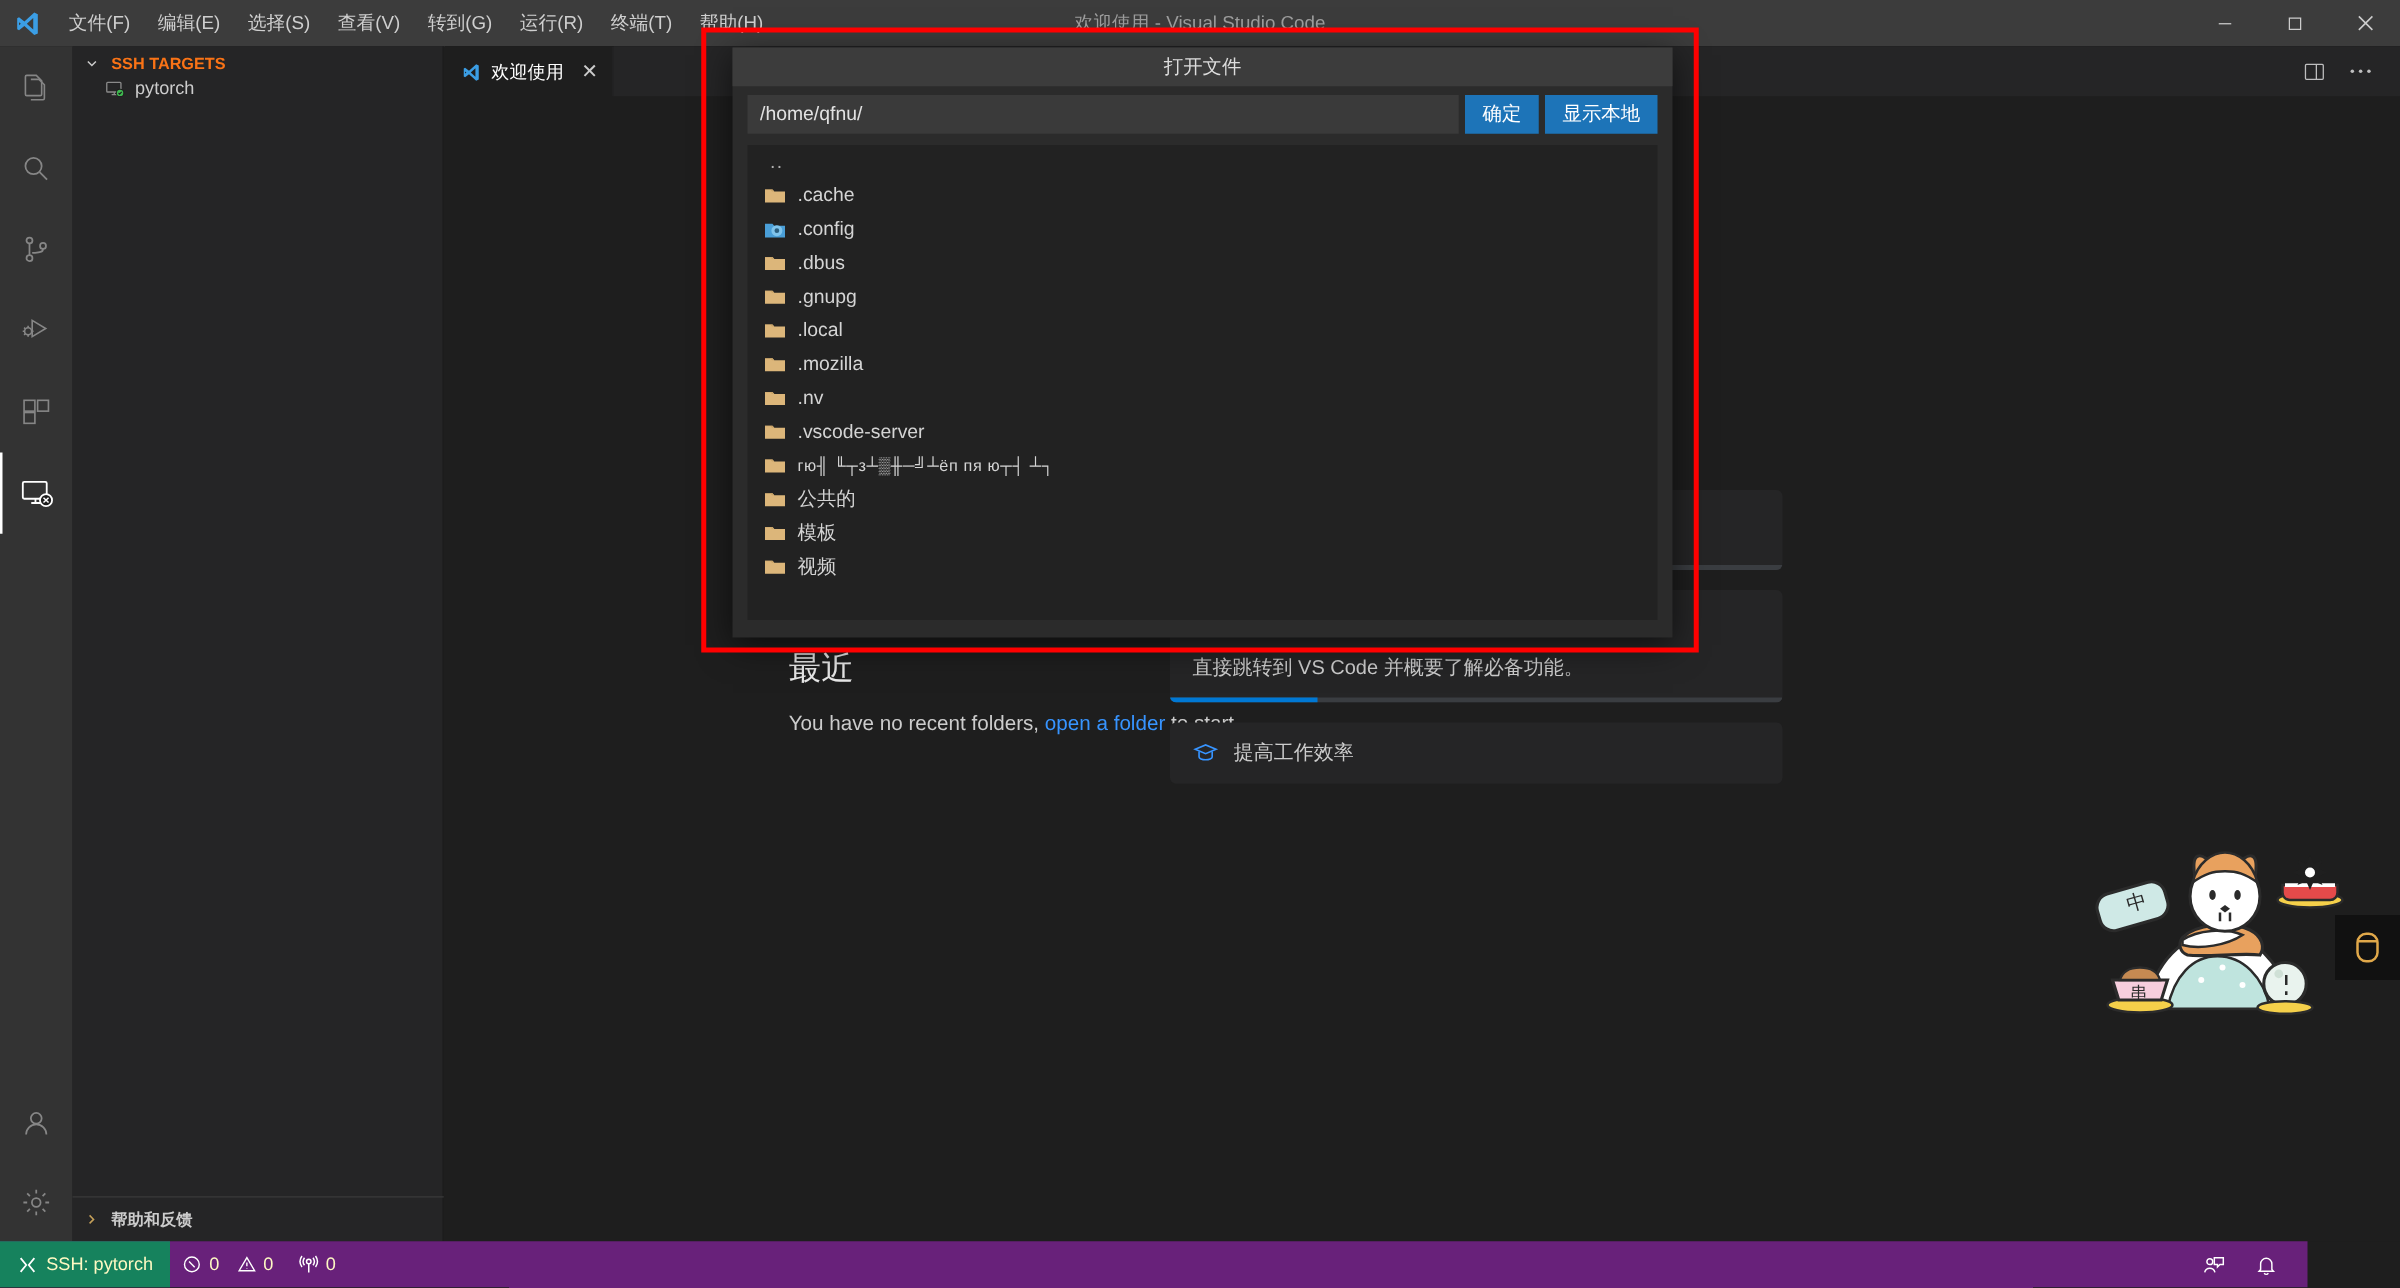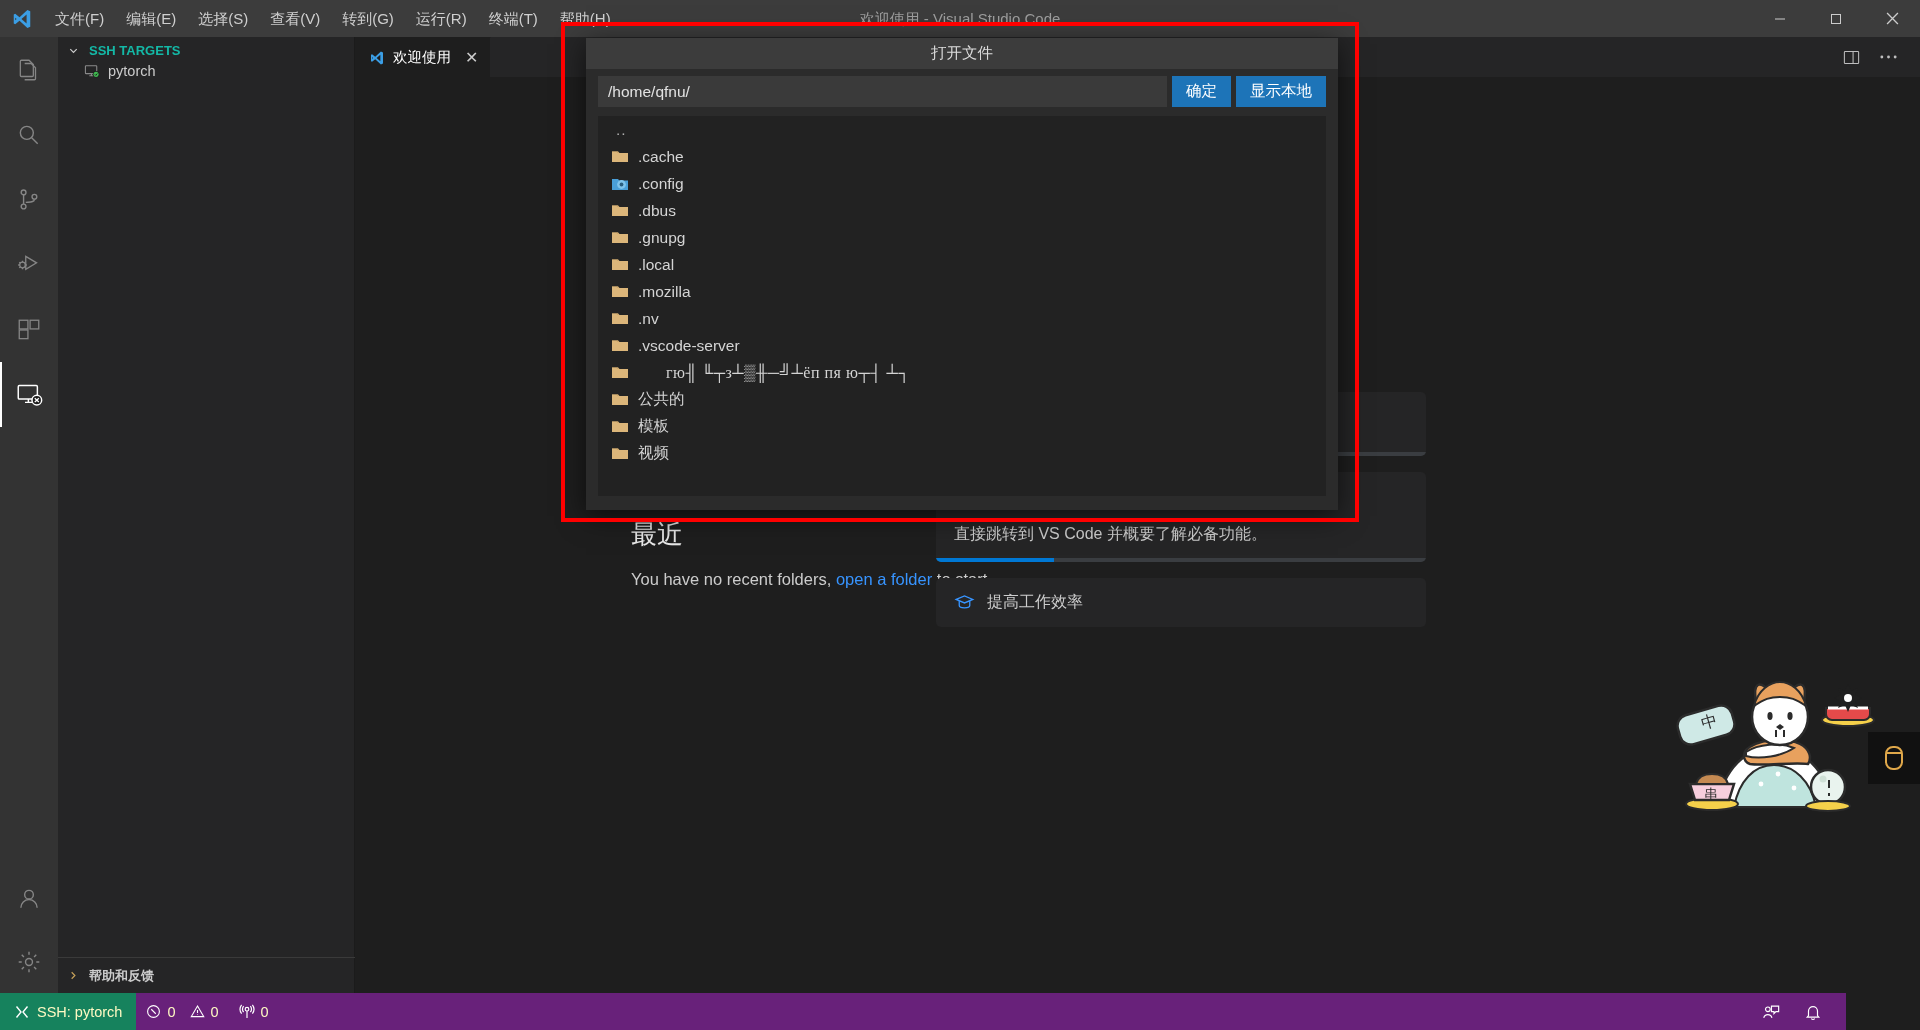--- a/index.html
+++ b/index.html
@@ -51,21 +51,21 @@
     position: absolute; left: 58px; top: 37px; width: 297px; height: 956px;
     background: #252526; border-right: 1px solid #1b1b1b;
   }
   .sb-header {
     height: 35px; display: flex; align-items: center; justify-content: space-between;
     padding: 0 16px 0 22px; font-size: 13.5px; color: #bbbbbb; letter-spacing: .3px;
   }
   .sb-dots { color: #cccccc; font-size: 17px; letter-spacing: 2px; cursor: pointer; }
   .sb-section {
     height: 26px; display: flex; align-items: center; gap: 5px;
-    padding-left: 10px; font-size: 13px; font-weight: bold; color: #14b8a6; cursor: pointer;
+    padding-left: 10px; font-size: 13px; font-weight: bold; color: #f97316; cursor: pointer;
   }
   .chev { width: 16px; text-align: center; font-size: 11px; color: #cccccc; }
   .sb-row {
     height: 28px; display: flex; align-items: flex-start; gap: 7px;
     padding-left: 26px; font-size: 14.5px; color: #cccccc; cursor: pointer;
   }
   .sb-footer {
     position: absolute; left: 0; bottom: 0; width: 297px; height: 36px;
     display: flex; align-items: center; gap: 5px; padding-left: 10px;
     border-top: 1px solid #3a3a3a; font-size: 13px; font-weight: bold; color: #cccccc; cursor: pointer;
@@ -141,21 +141,21 @@
   }
   .dlg-list {
     position: absolute; left: 12px; top: 78px; width: 728px; height: 380px;
     background: #222222; overflow: hidden;
   }
   .dlg-row {
     height: 27px; display: flex; align-items: center; gap: 10px;
     padding-left: 14px; font-size: 15.5px; color: #d4d4d4; cursor: pointer; white-space: nowrap;
   }
   .dlg-row.updir { padding-left: 18px; color: #b0b0b0; font-size: 15.5px; letter-spacing: 1px; }
-  .mojibake { font-family: Liberation Serif, serif; font-size: 16px; letter-spacing: .5px; margin-left: 28px; }
+  .mojibake { font-family: Liberation Sans, sans-serif; font-size: 13px; letter-spacing: .5px; }
 
   .hl-box {
     position: absolute; left: 561px; top: 22px; width: 798px; height: 500px;
     border: 4px solid #ff0000; pointer-events: none; z-index: 60;
   }
 
   svg { display: block; }
 </style>
 </head>
 <body>

